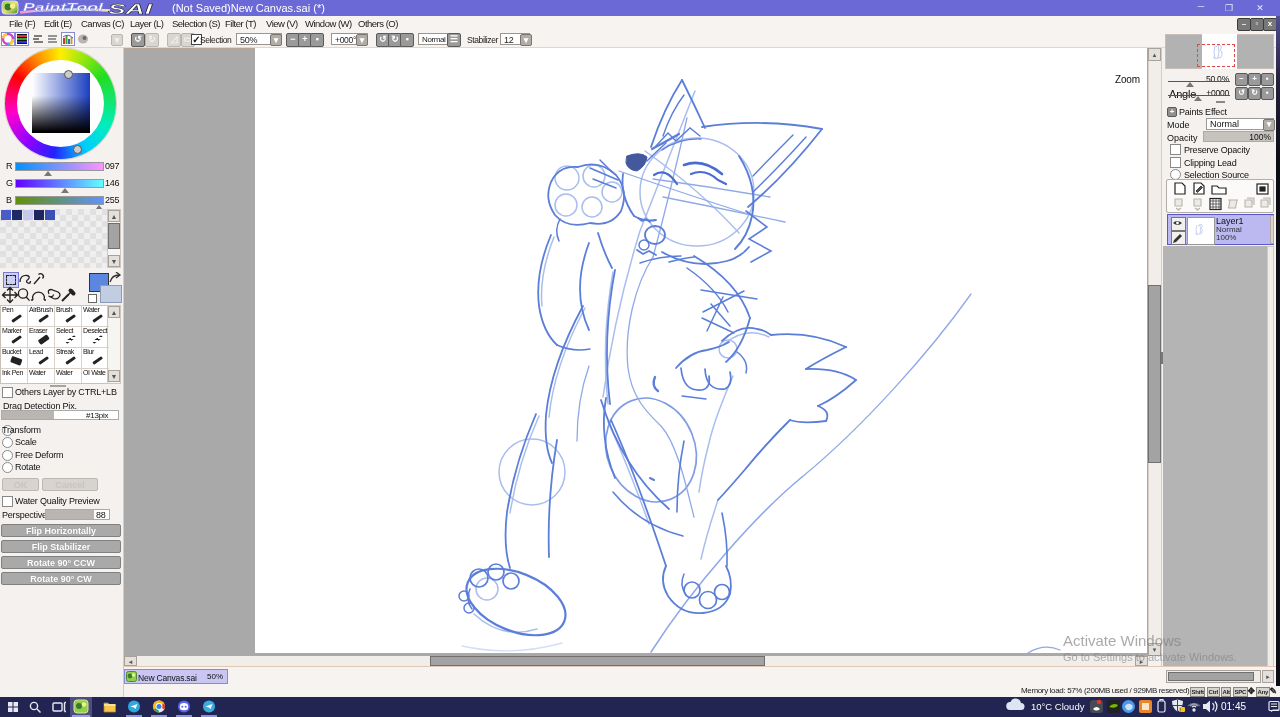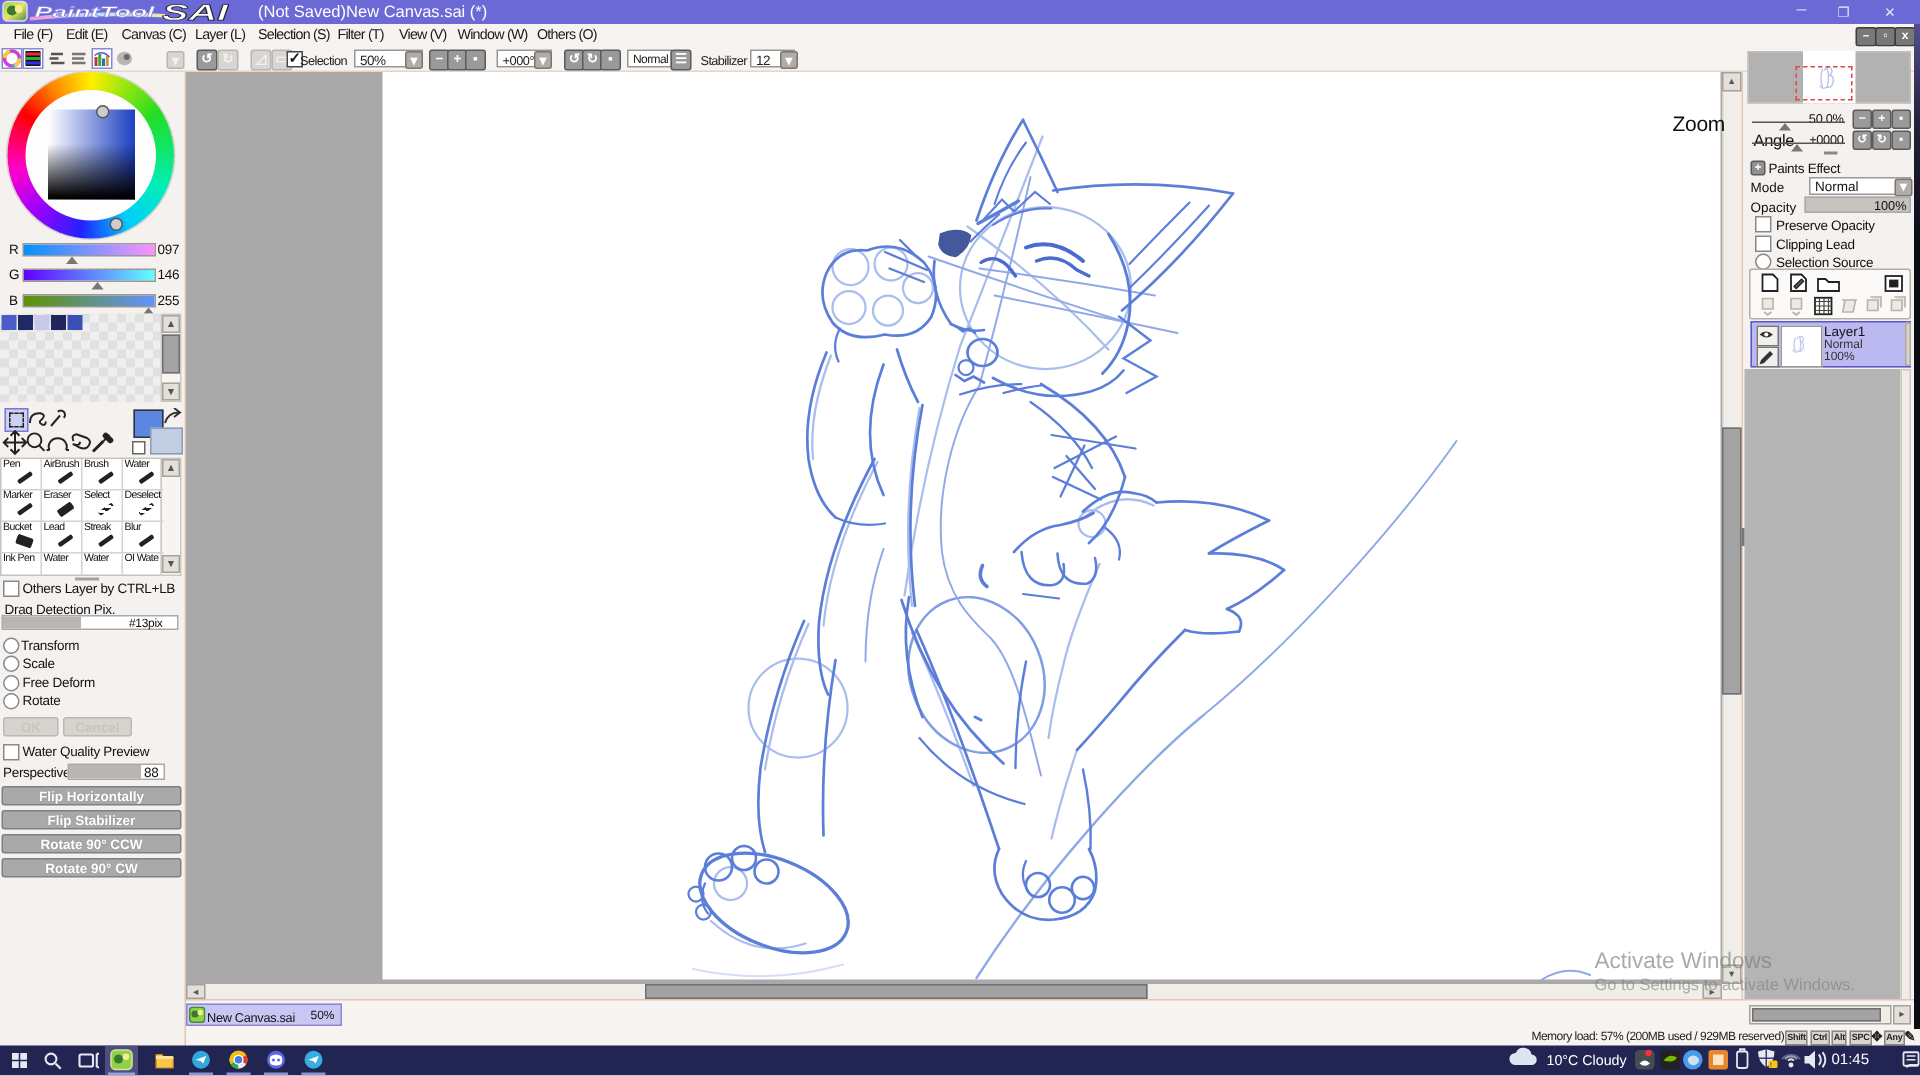--- a/index.html
+++ b/index.html
@@ -269,29 +269,29 @@
   </div>
 <div class="abs" style="left:50px;top:385px;width:16px;height:2px;background:#a8a29a"></div>
 
 <div class="abs" style="left:2px;top:387px;width:9px;height:9px;background:#fff;border:1px solid #888"></div>
 <div class="abs small" style="left:15px;top:387px">Others Layer by CTRL+LB</div>
 <div class="abs small" style="left:3px;top:401px">Drag Detection Pix.</div>
 <div class="abs" style="left:1px;top:410px;width:118px;height:10px;background:#fff;border:1px solid #aaa;box-sizing:border-box"></div>
 <div class="abs" style="left:2px;top:411px;width:52px;height:8px;background:#b9b5b0"></div>
 <div class="abs small" style="left:86px;top:411px;font-size:8px">#13pix</div>
 <div class="abs rdo" style="top:425px"></div>
-<div class="abs small" style="left:14px;top:425px">Transform</div>
+<div class="abs small" style="left:2px;top:425px">Transform</div>
 <div class="abs rdo" style="top:437px"></div>
 <div class="abs small" style="left:15px;top:437px">Scale</div>
 <div class="abs rdo" style="top:450px"></div>
 <div class="abs small" style="left:15px;top:450px">Free Deform</div>
 <div class="abs rdo" style="top:462px"></div>
 <div class="abs small" style="left:15px;top:462px">Rotate</div>
 <div class="abs gbtn dis" style="left:2px;top:478px;width:37px">OK</div>
-<div class="abs gbtn dis" style="left:42px;top:478px;width:46px">Cancel</div>
+<div class="abs gbtn dis" style="left:42px;top:478px;width:56px">Cancel</div>
 <div class="abs" style="left:2px;top:496px;width:9px;height:9px;background:#fff;border:1px solid #888"></div>
 <div class="abs small" style="left:15px;top:496px">Water Quality Preview</div>
 <div class="abs small" style="left:2px;top:510px">Perspective</div>
 <div class="abs" style="left:45px;top:509px;width:65px;height:11px;background:#fff;border:1px solid #aaa;box-sizing:border-box"></div>
 <div class="abs" style="left:46px;top:510px;width:48px;height:9px;background:#b9b5b0"></div>
 <div class="abs small" style="left:96px;top:510px">88</div>
 <div class="abs gbtn" style="top:524px">Flip Horizontally</div>
 <div class="abs gbtn" style="top:540px">Flip Stabilizer</div>
 <div class="abs gbtn" style="top:556px">Rotate 90° CCW</div>
 <div class="abs gbtn" style="top:572px">Rotate 90° CW</div>
@@ -426,21 +426,21 @@
 <div class="abs" id="hsb"></div>
 <div class="abs" id="rightpanel"></div>
 
 <div class="abs" style="left:1165px;top:34px;width:109px;height:35px;background:#b2b2b2;border:1px solid #c8c0b8;box-sizing:border-box"></div>
 <div class="abs" style="left:1202px;top:34px;width:35px;height:35px;background:#fff"></div>
 <svg class="abs" style="left:1202px;top:34px" width="35" height="35" viewBox="0 0 35 35">
     <path d="M14,13 q3,-4 5,-1 q1,2 -1,4 q3,1 2,5 q-1,4 -4,3 q-3,2 -5,-1 m2,-11 q-2,6 0,12 m3,-13 q2,7 0,13" fill="none" stroke="#b4c4ec" stroke-width="0.9"></path>
   </svg>
 <div class="abs" style="left:1197px;top:44px;width:36px;height:21px;border:1px dashed #e04848"></div>
 
-<div class="abs small" style="left:1115px;top:74px;font-size:14px">Zoom</div>
+<div class="abs small" style="left:1115px;top:74px;font-size:10px">Zoom</div>
 <div class="abs small" style="left:1199px;top:74px;font-size:8.5px;width:30px;text-align:right">50.0%</div>
 <div class="abs" style="left:1168px;top:81px;width:62px;height:1px;background:#555"></div>
 <div class="abs" style="left:1186px;top:82px;width:0;height:0;border-left:4px solid transparent;border-right:4px solid transparent;border-bottom:5px solid #777"></div>
 <div class="abs small" style="left:1169px;top:88px;font-size:11px">Angle</div>
 <div class="abs small" style="left:1199px;top:88px;font-size:8.5px;width:30px;text-align:right">+0000</div>
 <div class="abs" style="left:1168px;top:95px;width:62px;height:1px;background:#555"></div>
 <div class="abs" style="left:1194px;top:96px;width:0;height:0;border-left:4px solid transparent;border-right:4px solid transparent;border-bottom:5px solid #777"></div>
 <div class="abs tbtn" style="left:1235px;top:73px;width:11px;height:11px;line-height:10px;font-size:8px">−</div>
 <div class="abs tbtn" style="left:1248px;top:73px;width:11px;height:11px;line-height:10px;font-size:8px">+</div>
 <div class="abs tbtn" style="left:1261px;top:73px;width:11px;height:11px;line-height:10px;font-size:8px">▪</div>

